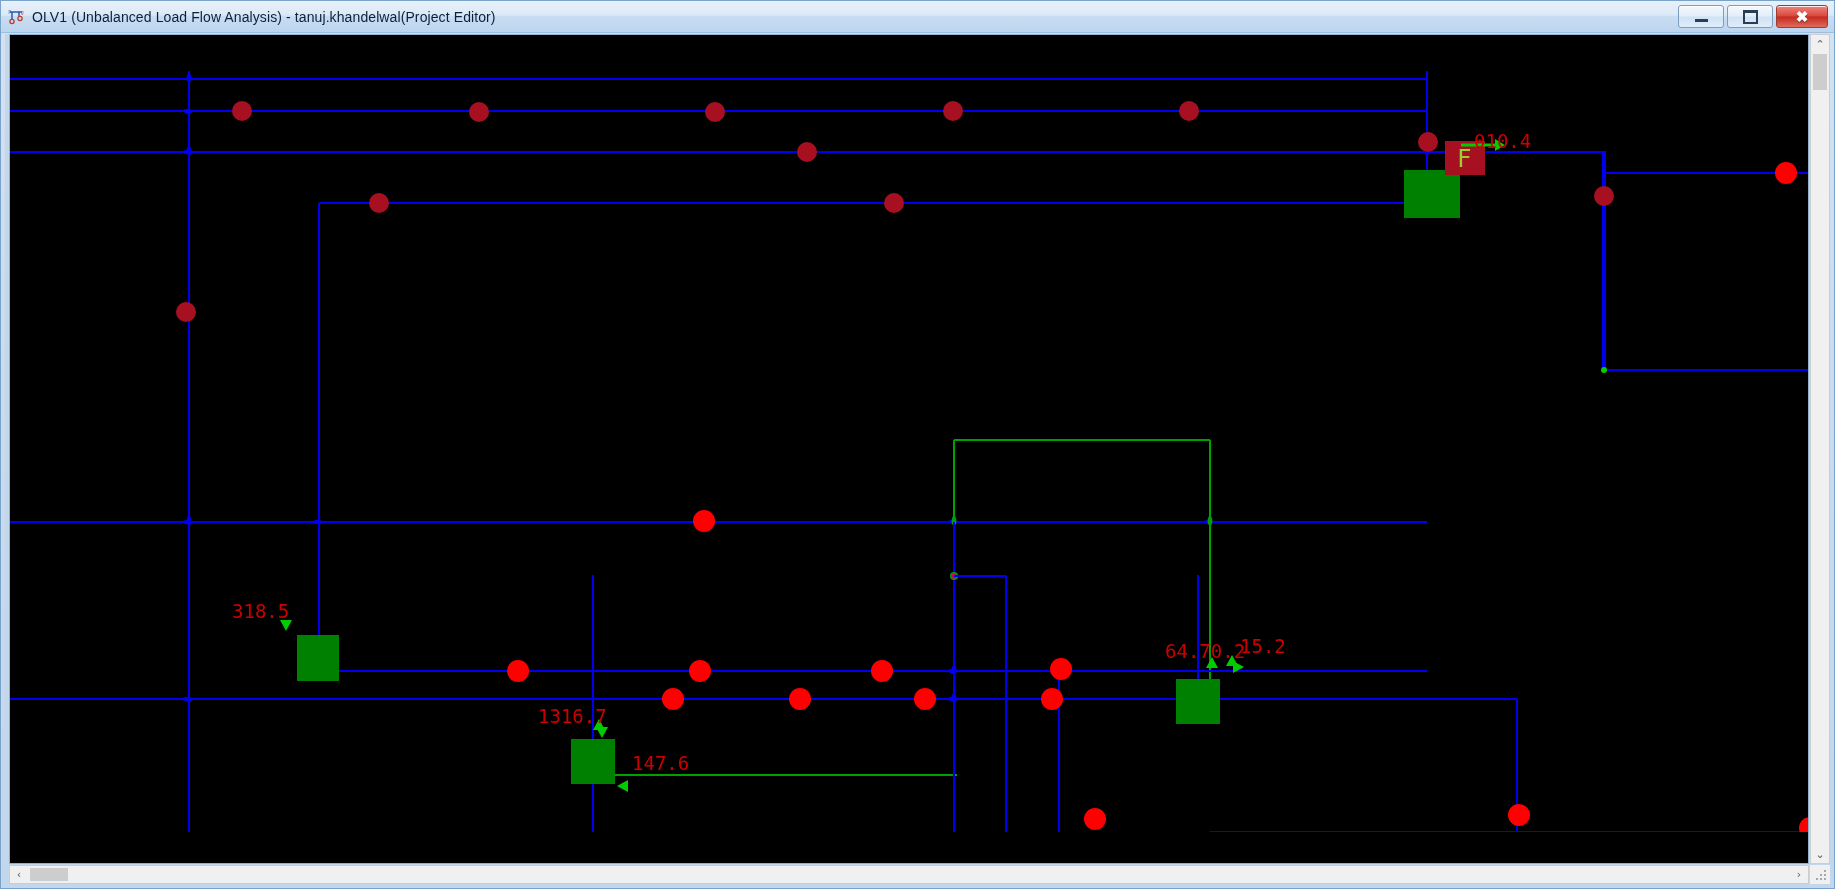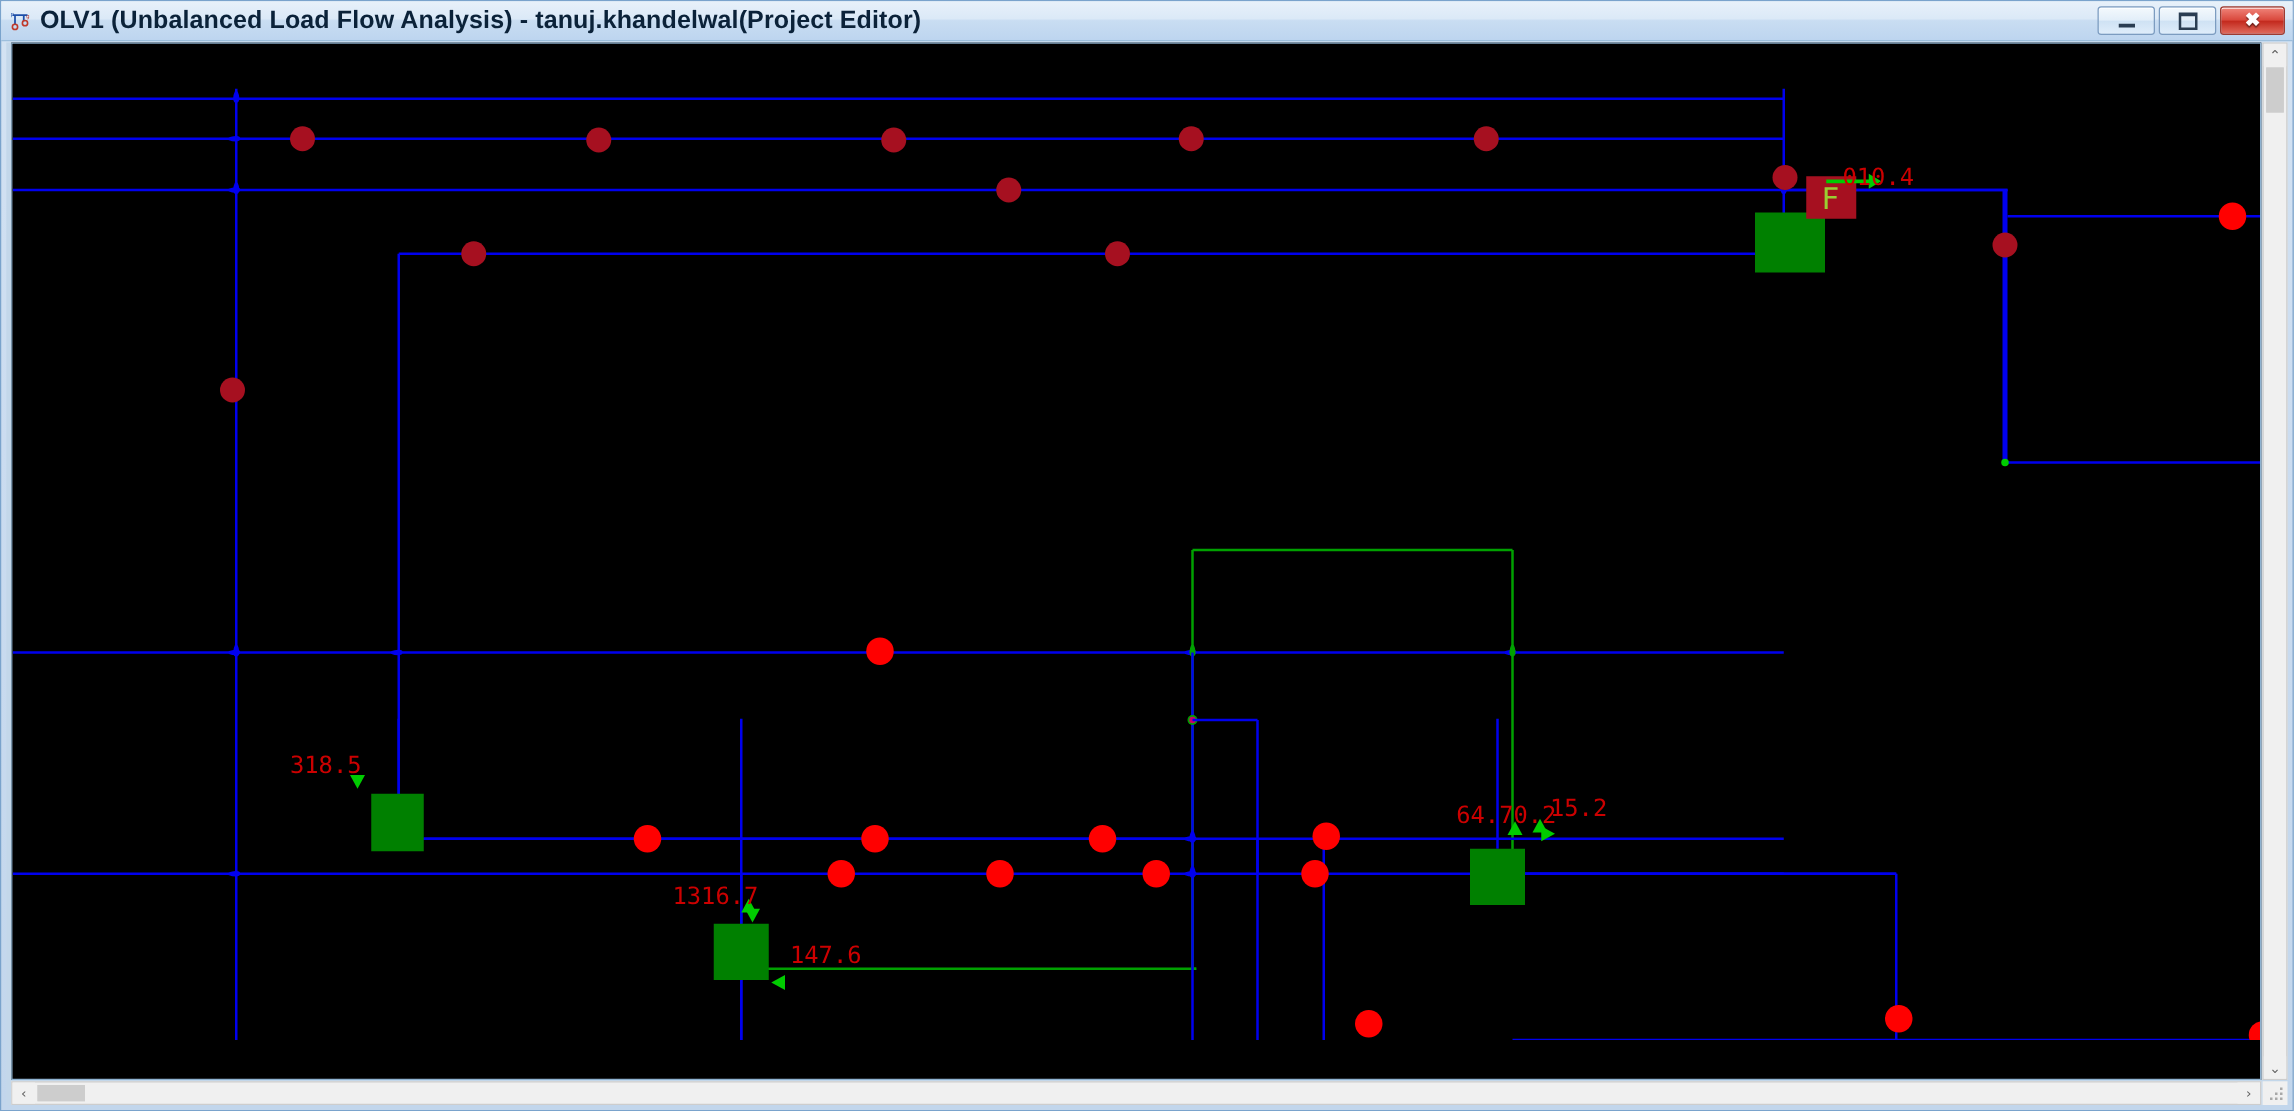--- a/index.html
+++ b/index.html
@@ -23,24 +23,23 @@
     border-bottom:1px solid #9dbfdd;
     display:flex;align-items:center;
     box-sizing:border-box;
   }
   .title-icon{
     width:18px;height:18px;margin-left:7px;margin-right:6px;
     position:relative;flex:0 0 auto;
   }
   .title-icon svg{display:block;}
   .title-text{
-    font-size:20px;color:#0b2239;letter-spacing:.1px;
+    font-size:14px;color:#0b2239;letter-spacing:.1px;
     white-space:nowrap;overflow:hidden;text-overflow:ellipsis;
     flex:1 1 auto;
-    font-weight:bold;
   }
   .wbtns{display:flex;align-items:center;margin-right:6px;flex:0 0 auto;gap:3px;}
   .wbtn{
     width:44px;height:21px;border:1px solid #7c9cc0;border-radius:3px;
     background:linear-gradient(to bottom,#f4f9fd 0%,#e2eef9 48%,#cfe2f4 52%,#dfedfa 100%);
     display:flex;align-items:center;justify-content:center;
     cursor:pointer;box-shadow:inset 0 1px 0 rgba(255,255,255,.85);
   }
   .wbtn.close{
     width:50px;

